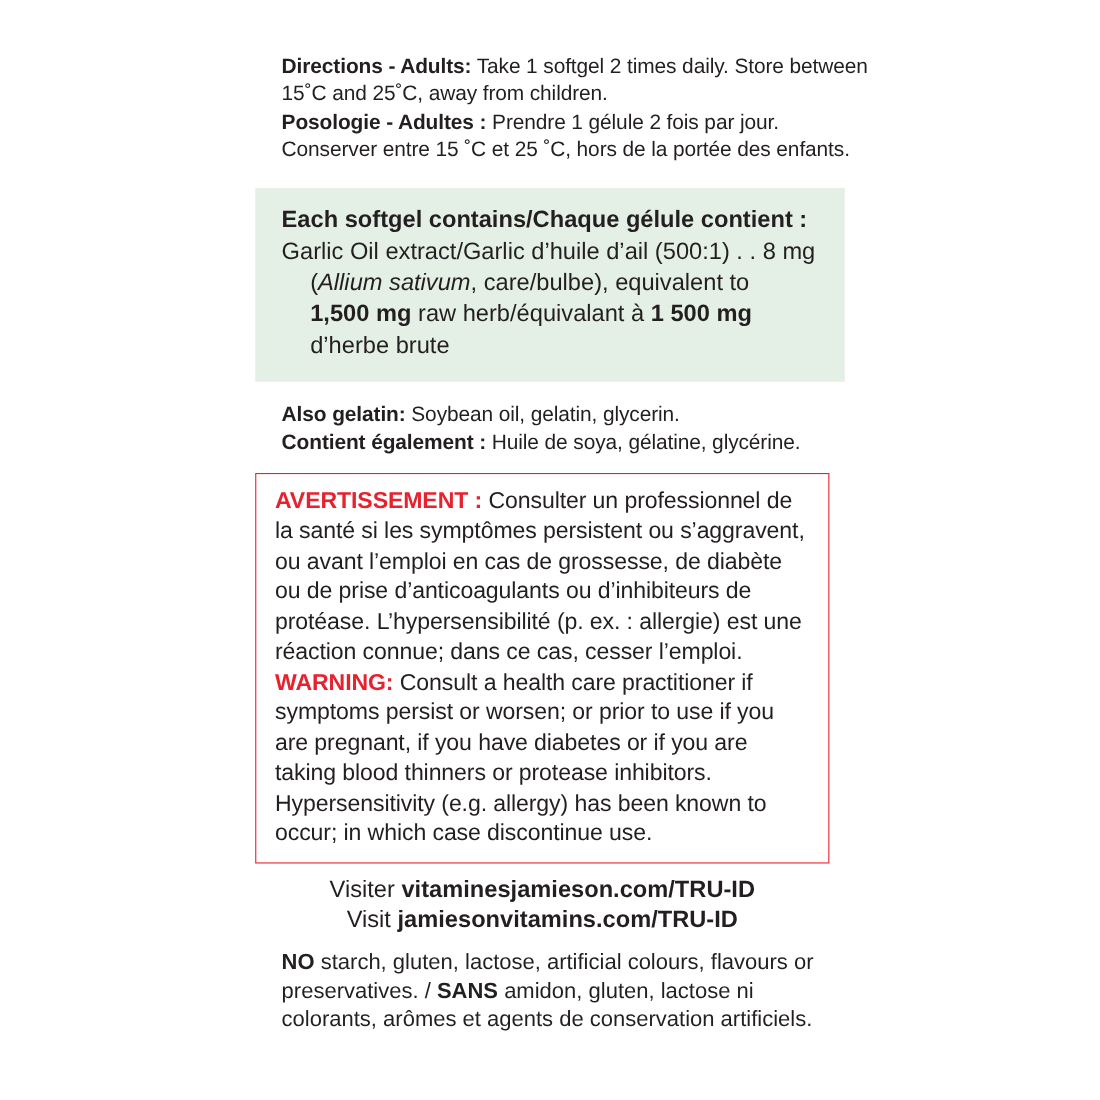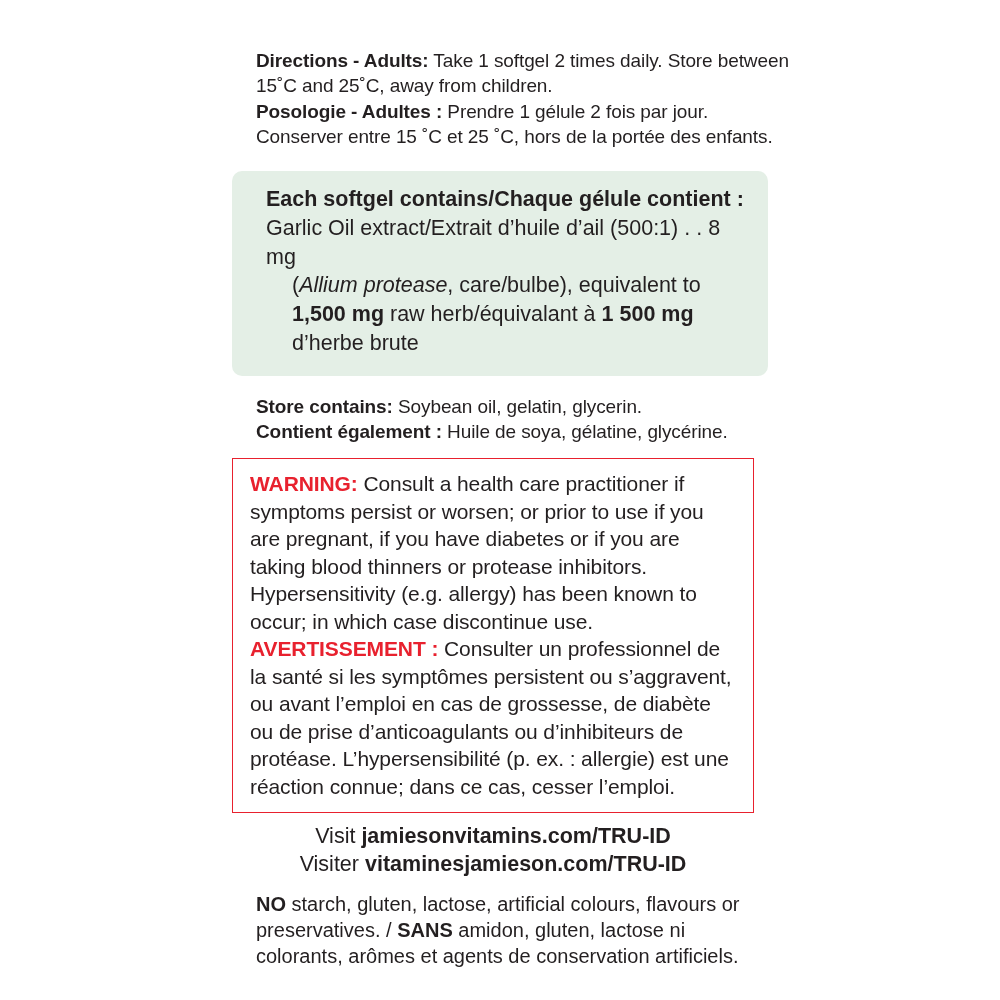--- a/index.html
+++ b/index.html
@@ -37,24 +37,23 @@
   
   .directions {
     padding: 0 0 0 24px;
   }
   .directions p { text-indent: 0; }
 
   
   .ingredients {
     background: #e4efe6;
     margin-top: 22px;
-    padding: 14px 20px 18px 34px;
+    padding: 14px 20px 18px 24px;
     width: 536px;
     box-sizing: border-box;
-    border-radius: 10px;
   }
   .ing-line { font-size: 21.5px; line-height: 1.34; }
   .ing-indent { padding-left: 26px; }
 
   
   .also {
     margin-top: 18px;
     padding-left: 24px;
   }
 
@@ -97,38 +96,38 @@
 
 <div class="label">
 
   <div class="block directions">
     <p class="txt"><span class="b">Directions - Adults:</span><span> Take 1 softgel 2 times daily. Store between 15˚C and 25˚C, away from children.</span></p>
     <p class="txt"><span class="b">Posologie - Adultes :</span><span> Prendre 1 gélule 2 fois par jour. Conserver entre 15 ˚C et 25 ˚C, hors de la portée des enfants.</span></p>
   </div>
 
   <div class="block ingredients">
     <p class="ing-line b">Each softgel contains/Chaque gélule contient :</p>
-    <p class="ing-line"><span>Garlic Oil extract/Extrait d’huile d’ail (500:1)</span><span>  . .  </span><span>8 mg</span></p>
-    <p class="ing-line ing-indent"><span>(</span><span class="it">Allium protease</span><span>, care/bulbe), equivalent to</span></p>
+    <p class="ing-line"><span>Garlic Oil extract/Garlic d’huile d’ail (500:1)</span><span>  . .  </span><span>8 mg</span></p>
+    <p class="ing-line ing-indent"><span>(</span><span class="it">Allium sativum</span><span>, care/bulbe), equivalent to</span></p>
     <p class="ing-line ing-indent"><span class="b">1,500 mg</span><span> raw herb/équivalant à </span><span class="b">1 500 mg</span></p>
     <p class="ing-line ing-indent">d’herbe brute</p>
   </div>
 
   <div class="block also">
-    <p class="txt"><span class="b">Store contains:</span><span> Soybean oil, gelatin, glycerin.</span></p>
+    <p class="txt"><span class="b">Also gelatin:</span><span> Soybean oil, gelatin, glycerin.</span></p>
     <p class="txt"><span class="b">Contient également :</span><span> Huile de soya, gélatine, glycérine.</span></p>
   </div>
 
   <div class="block warning">
+    <p class="txt"><span class="warn-head-fr">AVERTISSEMENT :</span><span> Consulter un professionnel de la santé si les symptômes persistent ou s’aggravent, ou avant l’emploi en cas de grossesse, de diabète ou de prise d’anticoagulants ou d’inhibiteurs de protéase. L’hypersensibilité (p. ex. : allergie) est une réaction connue; dans ce cas, cesser l’emploi.</span></p>
     <p class="txt"><span class="warn-head">WARNING:</span><span> Consult a health care practitioner if symptoms persist or worsen; or prior to use if you are pregnant, if you have diabetes or if you are taking blood thinners or protease inhibitors. Hypersensitivity (e.g. allergy) has been known to occur; in which case discontinue use.</span></p>
-    <p class="txt"><span class="warn-head-fr">AVERTISSEMENT :</span><span> Consulter un professionnel de la santé si les symptômes persistent ou s’aggravent, ou avant l’emploi en cas de grossesse, de diabète ou de prise d’anticoagulants ou d’inhibiteurs de protéase. L’hypersensibilité (p. ex. : allergie) est une réaction connue; dans ce cas, cesser l’emploi.</span></p>
   </div>
 
   <div class="block visit">
+    <p><span>Visiter </span><span class="b">vitaminesjamieson.com/TRU-ID</span></p>
     <p><span>Visit </span><span class="b">jamiesonvitamins.com/TRU-ID</span></p>
-    <p><span>Visiter </span><span class="b">vitaminesjamieson.com/TRU-ID</span></p>
   </div>
 
   <div class="block nostarch">
     <p><span class="b">NO</span><span> starch, gluten, lactose, artificial colours, flavours or preservatives. / </span><span class="b">SANS</span><span> amidon, gluten, lactose ni colorants, arômes et agents de conservation artificiels.</span></p>
   </div>
 
 </div>
 
 </body></html>

